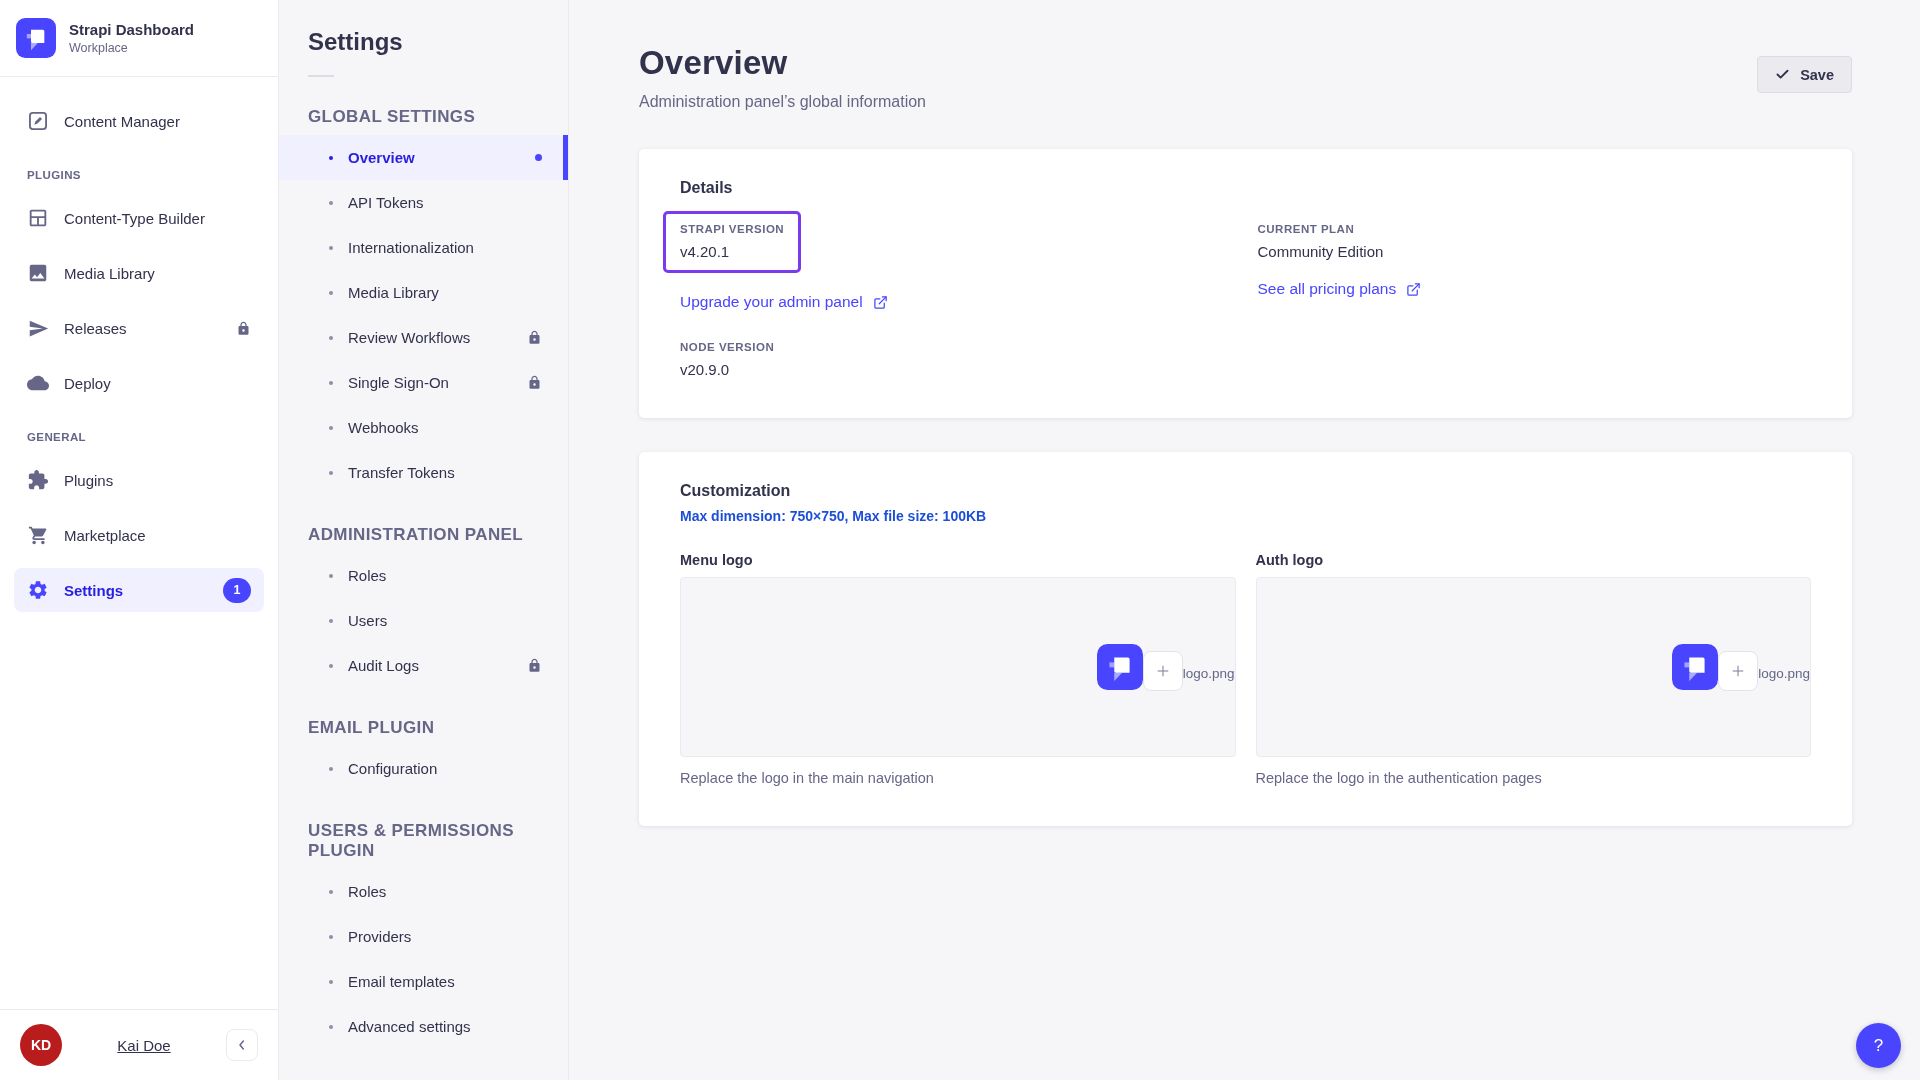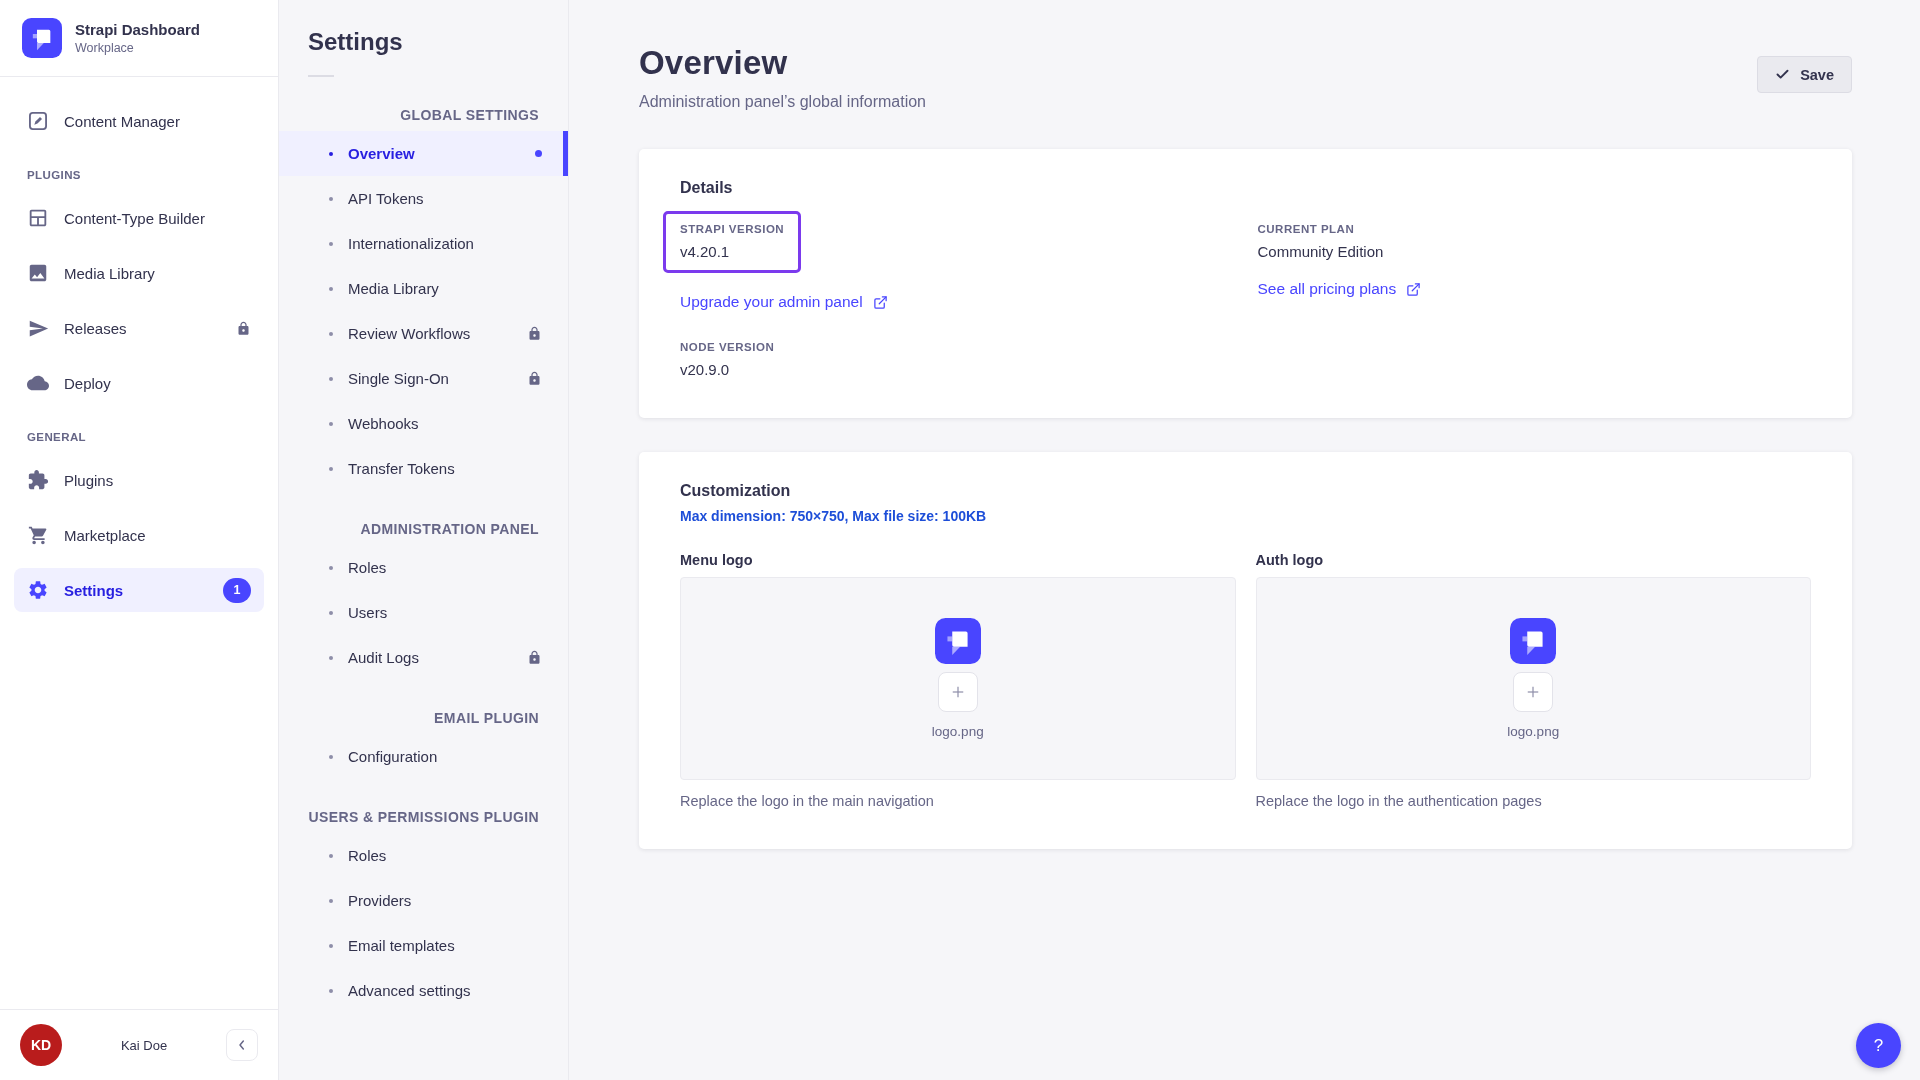--- a/index.html
+++ b/index.html
@@ -3,46 +3,46 @@
 <meta charset="utf-8">
 <style>
   * { margin:0; padding:0; box-sizing:border-box; }
   html,body { width:1920px; height:1080px; overflow:hidden;
     font-family:"Liberation Sans", sans-serif; background:#f6f6f9; color:#32324d; }
   .app { display:flex; height:100%; }
 
   
   .primary { width:279px; min-width:279px; background:#fff; border-right:1px solid #eaeaef;
     display:flex; flex-direction:column; }
-  .brand { display:flex; align-items:center; gap:13px; padding:18px 22px; border-bottom:1px solid #eaeaef; }
+  .brand { display:flex; align-items:center; gap:13px; padding:18px 16px; border-bottom:1px solid #eaeaef; }
   .brand-logo { width:40px; height:40px; flex:none; }
   .brand-title { font-size:15px; font-weight:700; color:#32324d; }
   .brand-sub { font-size:12.5px; color:#666687; margin-top:3px; }
   .pnav { padding:22px 14px 0; flex:1; }
   .pitem { display:flex; align-items:center; gap:15px; height:44px; padding:0 13px;
     border-radius:8px; font-size:15px; color:#32324d; margin-bottom:11px; cursor:pointer; }
   .pitem .ic { width:22px; height:22px; color:#666687; flex:none; display:flex; align-items:center; justify-content:center; }
   .pitem.active { background:#f0f0ff; color:#271fe0; font-weight:700; }
   .pitem.active .ic { color:#4945ff; }
   .psec { font-size:11.5px; font-weight:700; letter-spacing:.4px; color:#666687; margin:26px 13px 15px; }
   .lock { margin-left:auto; color:#666687; display:flex; }
   .badge { margin-left:auto; background:#4945ff; color:#fff; font-size:12.5px; font-weight:700;
     min-width:28px; height:25px; border-radius:13px; display:flex; align-items:center; justify-content:center; }
   .pfooter { border-top:1px solid #eaeaef; padding:14px 20px; display:flex; align-items:center; }
   .avatar { width:42px; height:42px; border-radius:50%; background:#b91c1c; color:#fff;
     font-size:14px; font-weight:700; display:flex; align-items:center; justify-content:center; }
-  .uname { flex:1; text-align:center; font-size:13px; color:#32324d; }
+  .uname { flex:1; text-align:center; font-size:15px; color:#32324d;text-decoration:underline; }
   .collapse { width:32px; height:32px; border:1px solid #eaeaef; background:#fff; border-radius:8px;
     display:flex; align-items:center; justify-content:center; color:#666687; cursor:pointer; }
 
   
   .subnav { width:290px; min-width:290px; background:#f6f6f9; border-right:1px solid #eaeaef; padding-top:28px; }
   .subnav-title { font-size:24px; font-weight:700; padding:0 29px; color:#32324d; }
   .subnav-divider { width:26px; height:2px; background:#dcdce4; margin:19px 0 0 29px; }
-  .ssec { font-size:14px; font-weight:700; letter-spacing:.4px; color:#666687; padding:0 29px; margin:30px 0 8px;text-align:right; }
+  .ssec { font-size:17px; font-weight:700; letter-spacing:.4px; color:#666687; padding:0 29px; margin:30px 0 8px; }
   .sitem { position:relative; display:flex; align-items:center; height:45px;
     padding:0 26px 0 50px; font-size:15px; color:#32324d; cursor:pointer; }
   .sitem .bullet { width:4px; height:4px; border-radius:50%; background:#8e8ea9; margin-right:15px; flex:none; }
   .sitem.active { background:#f0f0ff; color:#271fe0; font-weight:700; }
   .sitem.active .bullet { background:#271fe0; }
   .sitem .bar { position:absolute; right:0; top:0; bottom:0; width:5px; background:#4945ff; }
   .sitem .notif { width:7px; height:7px; border-radius:50%; background:#4945ff; margin-left:auto; }
   .sitem .lock svg, .pitem .lock svg { display:block; }
 
   
@@ -61,22 +61,22 @@
   .field-value { font-size:15px; color:#32324d; margin-top:8px; }
   .hl-box { display:inline-block; border:3px solid #7b3aed; border-radius:5px;
     padding:9px 14px 10px; margin:-12px 0 0 -17px; }
   .link-row { display:inline-flex; align-items:center; gap:10px; color:#4945ff; font-size:15.5px;
     margin-top:20px; cursor:pointer; }
   .link-row .ic { display:flex; }
   .node-field { margin-top:30px; }
   .custom-sub { font-size:14px; color:#1d4ed8; margin-top:8px;font-weight:bold; }
   .logos { display:grid; grid-template-columns:1fr 1fr; gap:20px; margin-top:28px; }
   .logo-label { font-size:14.5px; font-weight:700; color:#32324d; margin-bottom:9px; }
-  .logo-box { height:203px; background:#f6f6f9; border:1px solid #eaeaef; border-radius:4px;
-    display:flex; flex-direction:column; align-items:center; justify-content:center; cursor:pointer; }
+  .logo-box { height:180px; background:#f6f6f9; border:1px solid #eaeaef; border-radius:4px;
+    display:flex; align-items:center; justify-content:flex-end; cursor:pointer; }
   .logo-mark { width:46px; height:46px; }
   .plus-btn { width:40px; height:40px; background:#fff; border:1px solid #e3e3ea; border-radius:8px;
     margin-top:8px; display:flex; align-items:center; justify-content:center; cursor:pointer; }
   .logo-caption { font-size:13.5px; color:#666687; margin-top:12px; }
   .logo-hint { font-size:14.5px; color:#666687; margin-top:13px; }
   .help-fab { position:fixed; right:19px; bottom:12px; width:45px; height:45px; border-radius:50%;
     background:#4945ff; color:#fff; font-size:17px; display:flex; align-items:center; justify-content:center;
     cursor:pointer; box-shadow:0 2px 6px rgba(33,33,52,.25); }
 </style>
 </head>

